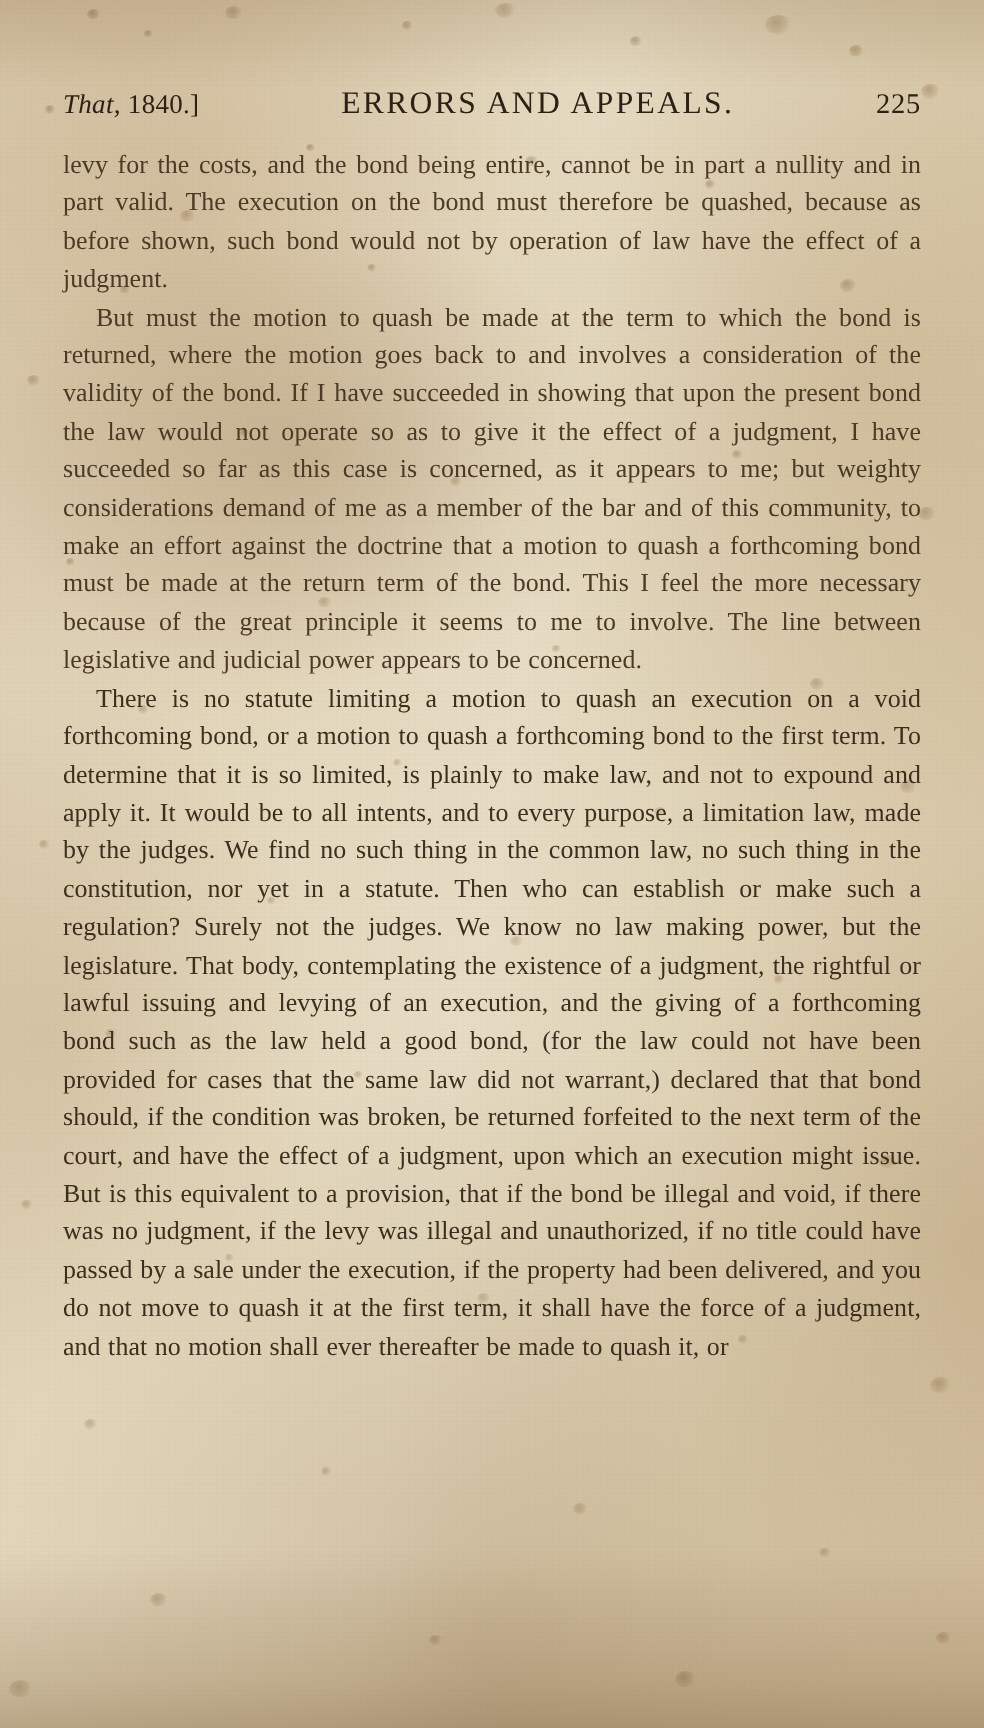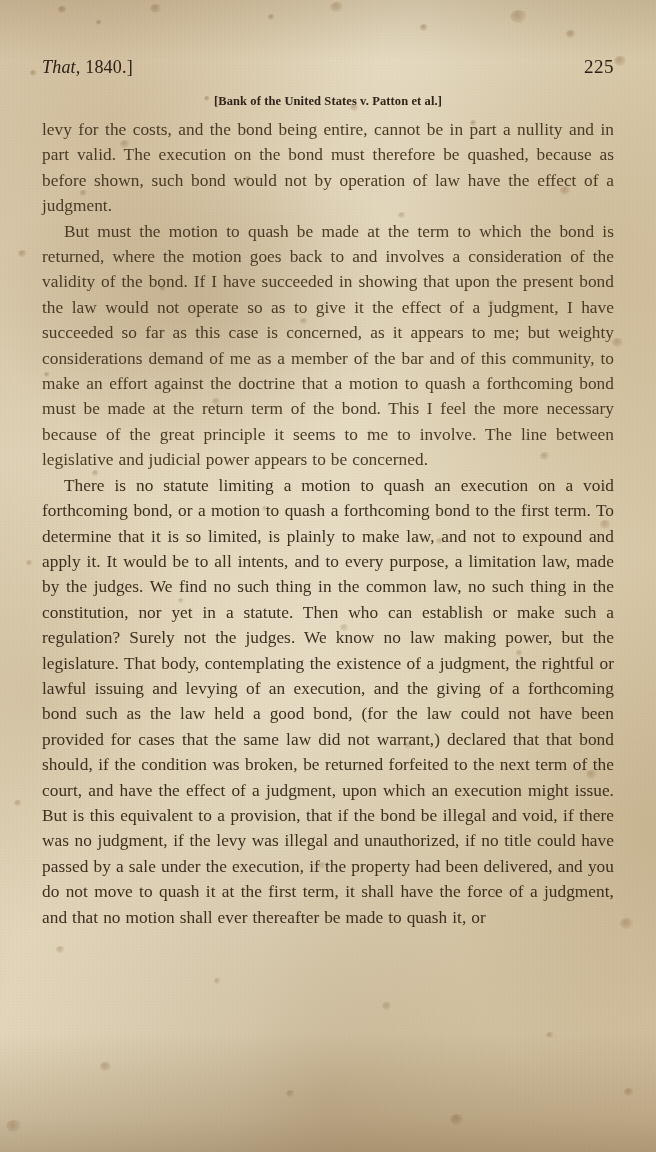--- a/index.html
+++ b/index.html
@@ -196,24 +196,24 @@
     <i style="left:286px; top:1090px;width:9px;  height:7px;  opacity:.42"></i>
     <i style="left:450px; top:1114px;width:14px; height:11px; opacity:.45"></i>
     <i style="left:624px; top:1088px;width:10px; height:8px;  opacity:.45"></i>
     <i style="left:6px;   top:1120px;width:16px; height:12px; opacity:.4"></i>
   </div>
 
   <div id="content">
 
     <div class="running-head">
       <div class="rh-left"><span>That,</span> <span class="brk">1840.]</span></div>
+      <div class="rh-center">ERRORS AND APPEALS.</div>
       <div class="rh-right">225</div>
     </div>
 
-    <div class="case-line">[Bank of the United States v. Patton et al.]</div>
 
     <p class="body first faded">levy for the costs, and the bond being entire, cannot be in part a nullity and in part valid. The execution on the bond must therefore be quashed, because as before shown, such bond would not by operation of law have the effect of a judgment.</p>
     <p class="body faded">But must the motion to quash be made at the term to which the bond is returned, where the motion goes back to and involves a consideration of the validity of the bond. If I have succeeded in showing that upon the present bond the law would not operate so as to give it the effect of a judgment, I have succeeded so far as this case is concerned, as it appears to me; but weighty considerations demand of me as a member of the bar and of this community, to make an effort against the doctrine that a motion to quash a forthcoming bond must be made at the return term of the bond. This I feel the more necessary because of the great principle it seems to me to involve. The line between legislative and judicial power appears to be concerned.</p>
     <p class="body faded2">There is no statute limiting a motion to quash an execution on a void forthcoming bond, or a motion to quash a forthcoming bond to the first term. To determine that it is so limited, is plainly to make law, and not to expound and apply it. It would be to all intents, and to every purpose, a limitation law, made by the judges. We find no such thing in the common law, no such thing in the constitution, nor yet in a statute. Then who can establish or make such a regulation? Surely not the judges. We know no law making power, but the legislature. That body, contemplating the existence of a judgment, the rightful or lawful issuing and levying of an execution, and the giving of a forthcoming bond such as the law held a good bond, (for the law could not have been provided for cases that the same law did not warrant,) declared that that bond should, if the condition was broken, be returned forfeited to the next term of the court, and have the effect of a judgment, upon which an execution might issue. But is this equivalent to a provision, that if the bond be illegal and void, if there was no judgment, if the levy was illegal and unauthorized, if no title could have passed by a sale under the execution, if the property had been delivered, and you do not move to quash it at the first term, it shall have the force of a judgment, and that no motion shall ever thereafter be made to quash it, or</p>
 
   </div>
 
   <div id="topdark"></div>
   <div id="bottomdark"></div>
 </div>

